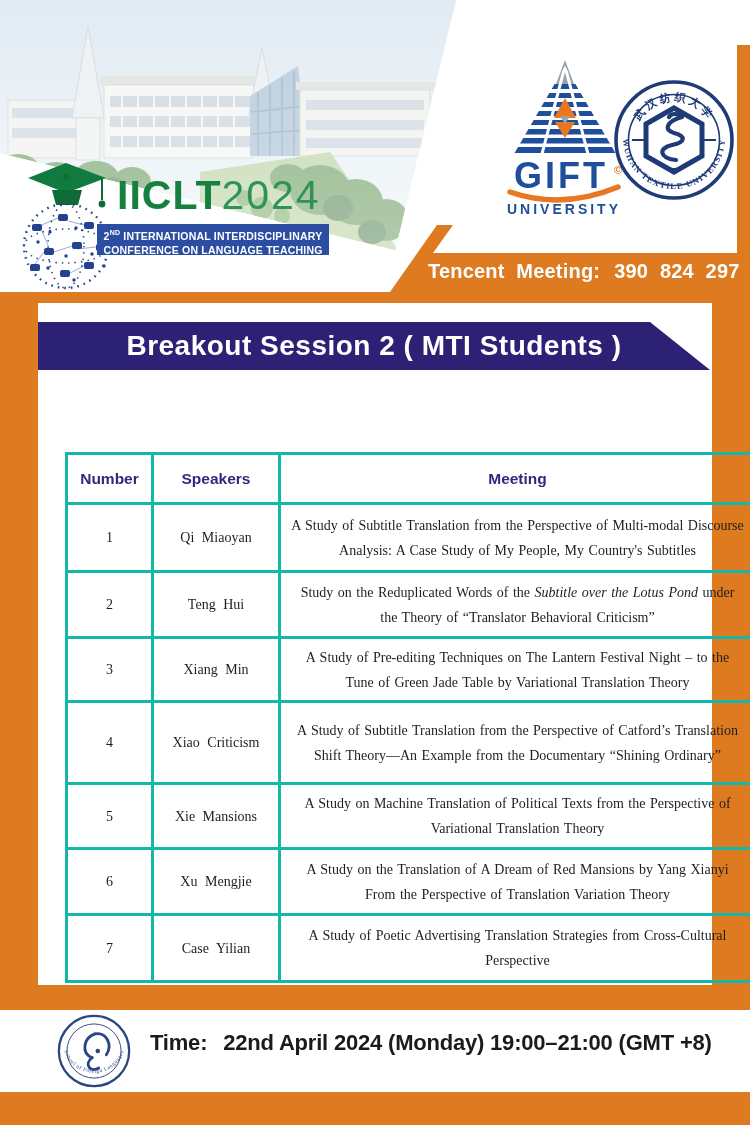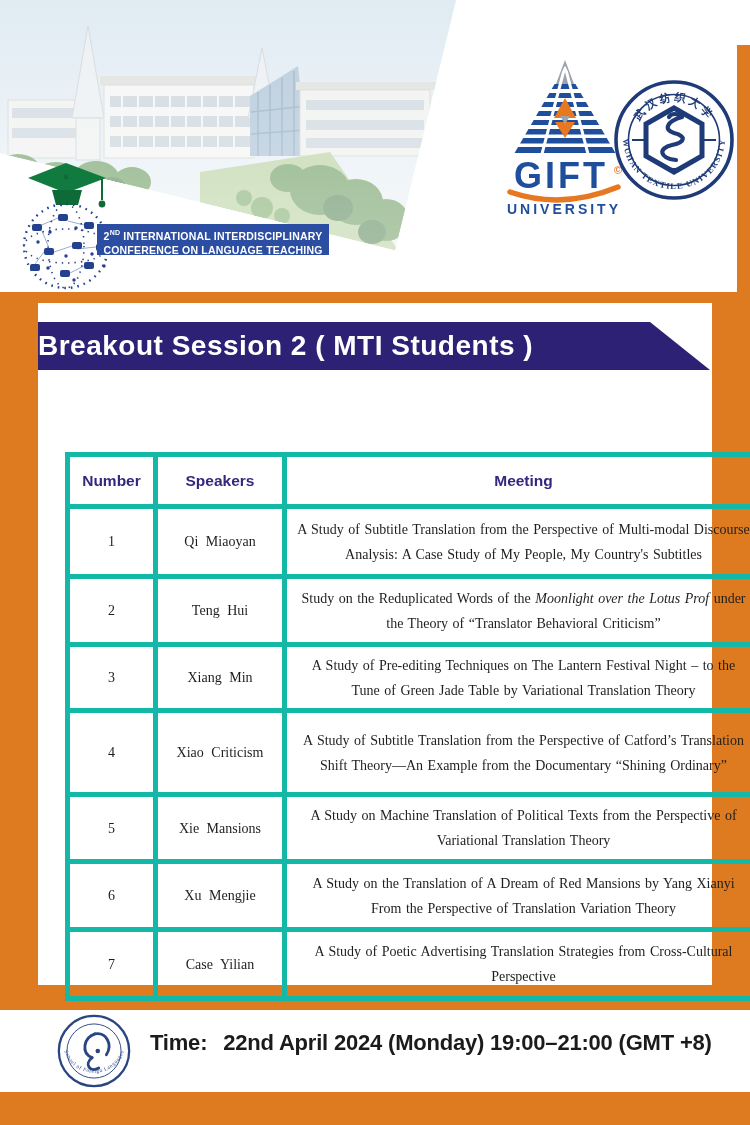--- a/index.html
+++ b/index.html
@@ -35,28 +35,28 @@
   .gift{left:498px;top:58px;width:134px;height:160px;}
   
   .wtu{left:612px;top:70px;width:124px;height:140px;}
 
   
   .orange-bg{left:0;top:292px;width:750px;height:833px;background:#DE7B20;}
   .card{left:38px;top:303px;width:674px;height:682px;background:#ffffff;}
 
   .banner{left:0;top:19px;width:672px;height:48px;background:#2C2175;
       clip-path:polygon(0 0,612px 0,672px 100%,0 100%);
-      text-align:left;color:#fff;font-weight:bold;font-size:28px;line-height:48px;
+      text-align:center;color:#fff;font-weight:bold;font-size:28px;line-height:48px;
       letter-spacing:.5px;}
   .chair{left:0;top:90px;width:674px;text-align:center;color:#2E2478;
       font-weight:bold;font-size:21px;word-spacing:5px;}
 
   table.schedule{position:absolute;left:27px;top:149px;width:620px;
       border-collapse:collapse;table-layout:fixed;}
-  table.schedule th,table.schedule td{border:5px solid #14b8a6;padding:2px 10px;}
+  table.schedule th,table.schedule td{border:3px solid #14b8a6;padding:2px 10px;}
   table.schedule th{height:43px;color:#33287E;font-weight:bold;font-size:15.5px;
       font-family:"Liberation Sans",sans-serif;}
   th.c-num{width:63px;}
   th.c-spk{width:104px;}
   th.c-top{width:453px;}
   table.schedule td{font-family:"Liberation Serif",serif;color:#1e1e1e;
       text-align:center;font-size:14px;line-height:25px;}
   td.num{font-size:15px;}
   td.spk{font-size:14.5px;word-spacing:4px;}
   td.topic{word-spacing:1px;}
@@ -197,20 +197,21 @@
     <g stroke="#23418F" stroke-width="0.8" opacity="0.55">
       <line x1="23" y1="69" x2="44" y2="60"></line>
         <line x1="54" y1="63" x2="70" y2="67"></line>
       <line x1="28" y1="73" x2="35" y2="90"></line>
         <line x1="63" y1="91" x2="82" y2="89"></line>
       <line x1="40" y1="94" x2="58" y2="88"></line>
         <line x1="21" y1="106" x2="30" y2="94"></line>
       <line x1="56" y1="115" x2="70" y2="108"></line>
     </g>
   </svg>
+  <div class="abs iiclt-title"><span class="ac">IICLT</span><span class="yr">2024</span></div>
   <div class="abs iiclt-box">
     <div><span>2</span><sup>ND</sup><span> INTERNATIONAL INTERDISCIPLINARY</span></div>
     <div>CONFERENCE ON LANGUAGE TEACHING</div>
   </div>
 
   <svg class="abs gift" viewBox="0 0 134 160">
     <defs>
       <clipPath id="pyr">
           <polygon points="67,8 16,96 118,96"></polygon>
         </clipPath>
@@ -251,20 +252,23 @@
       <textPath href="#wtuBot" startOffset="50%" text-anchor="middle">WUHAN TEXTILE UNIVERSITY</textPath>
     </text>
     <line x1="20" y1="62" x2="104" y2="62" stroke="#1E3B78" stroke-width="2"></line>
     <polygon points="62,30 90,46 90,78 62,94 34,78 34,46" fill="#ffffff" stroke="#1E3B78" stroke-width="5"></polygon>
     <path d="M 70,39 C 66,35 59,35 57,39 M 70,39 C 55,43 51,52 62,55 C 74,58 74,64 60,67 C 46,70 47,80 64,82" stroke="#1E3B78" stroke-width="4.2" fill="none" stroke-linecap="round"></path>
     <path d="M48,84 Q62,96 76,84 Q70,94 62,94 Q54,94 48,84 Z" fill="#1E3B78"></path>
   </svg>
 
   <div class="abs right-strip"></div>
 
+  <div class="abs tencent-band">
+    <div class="tencent-line"><span>Tencent  Meeting:</span><span class="meet-id">390 824 297</span></div>
+  </div>
 </div>
 
 <div class="abs orange-bg"></div>
 
 <div class="abs card">
   <div class="abs banner"><span>Breakout Session 2 ( MTI Students )</span></div>
 
   <table class="schedule">
     <thead>
       <tr>
@@ -275,21 +279,21 @@
     </thead>
     <tbody>
       <tr>
         <td class="num">1</td>
         <td class="spk">Qi Miaoyan</td>
         <td class="topic">A Study of Subtitle Translation from the Perspective of Multi-modal Discourse Analysis: A Case Study of My People, My Country's Subtitles</td>
       </tr>
       <tr>
         <td class="num">2</td>
         <td class="spk">Teng Hui</td>
-        <td class="topic"><span>Study on the Reduplicated Words of the </span><span class="it">Moonlight over the Lotus Prof</span><span> under the Theory of “Translator Behavioral Criticism”</span></td>
+        <td class="topic"><span>Study on the Reduplicated Words of the </span><span class="it">Subtitle over the Lotus Pond</span><span> under the Theory of “Translator Behavioral Criticism”</span></td>
       </tr>
       <tr>
         <td class="num">3</td>
         <td class="spk">Xiang Min</td>
         <td class="topic">A Study of Pre-editing Techniques on The Lantern Festival Night – to the Tune of Green Jade Table by Variational Translation Theory</td>
       </tr>
       <tr>
         <td class="num">4</td>
         <td class="spk">Xiao Criticism</td>
         <td class="topic">A Study of Subtitle Translation from the Perspective of Catford’s Translation Shift Theory—An Example from the Documentary “Shining Ordinary”</td>

